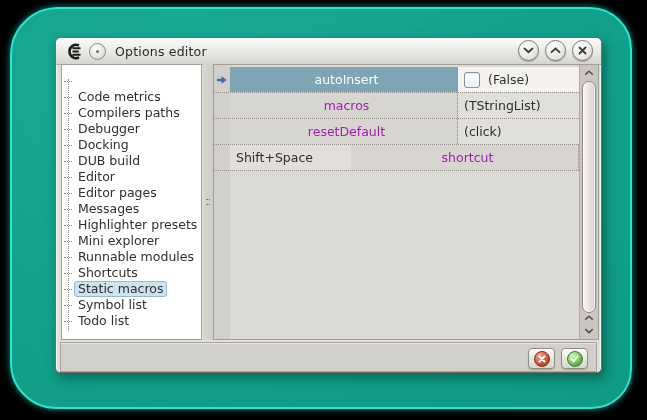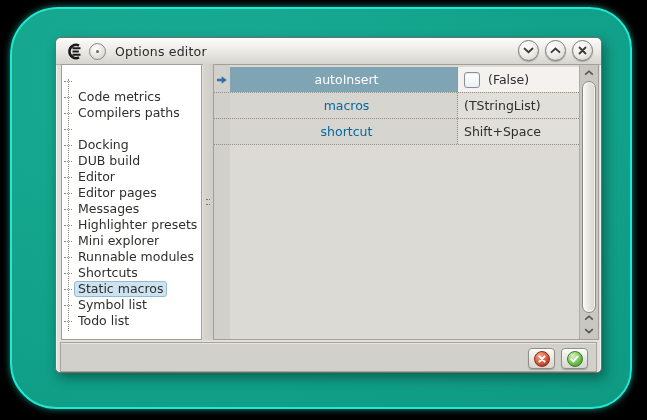--- a/index.html
+++ b/index.html
@@ -76,21 +76,21 @@
     background:#dcdad4;border:1px solid #a19f97;box-sizing:border-box;text-align:center;
   }
   .gutter-col{position:absolute;left:0;top:0;bottom:0;width:16px;background:#d2d0ca;}
   .rows{position:absolute;left:0;top:2px;right:19px;}
   .grow{display:flex;height:26px;box-sizing:border-box;border-bottom:1px dotted #8f8d85;position:relative;}
   .gcell{display:block;box-sizing:border-box;}
   .grow .gutter{width:16px;flex:0 0 auto;position:relative;}
   .grow .arrow{display:none;position:absolute;left:2px;top:7px;}
   .grow.selected .arrow{display:block;}
   .grow .name{
-    width:228px;flex:0 0 auto;background:#d7d5cf;color:#0369a1;
+    width:228px;flex:0 0 auto;background:#d7d5cf;color:#a21caf;
     border-right:1px dotted #8f8d85;padding-left:6px;line-height:25px;
     overflow:hidden;white-space:nowrap;
   }
   .grow .value{flex:1;background:#e1dfd9;padding-left:6px;line-height:25px;display:flex;align-items:center;white-space:nowrap;}
   .grow.selected .name{background:#7fa4b4;color:#fff;}
   .grow.selected .value{background:#f3f2ef;}
   .checkbox{
     width:14px;height:14px;border-radius:3px;flex:0 0 auto;
     border:1px solid #83929b;margin-right:8px;
     background:linear-gradient(#ffffff,#eef1f3);
@@ -185,20 +185,21 @@
         <div class="side-item">
     <span class="stub"></span>
     <span class="label">Code metrics</span>
   </div>
         <div class="side-item">
     <span class="stub"></span>
     <span class="label">Compilers paths</span>
   </div>
         <div class="side-item">
     <span class="stub"></span>
+    <span class="label">Debugger</span>
   </div>
         <div class="side-item">
     <span class="stub"></span>
     <span class="label">Docking</span>
   </div>
         <div class="side-item">
     <span class="stub"></span>
     <span class="label">DUB build</span>
   </div>
         <div class="side-item">
@@ -270,25 +271,35 @@
     <span class="gcell name">macros</span>
     <span class="gcell value">
 
       <span>(TStringList)</span>
     </span>
   </div>
         <div class="grow">
     <span class="gcell gutter">
       
     </span>
+    <span class="gcell name">resetDefault</span>
+    <span class="gcell value">
+
+      <span>(click)</span>
+    </span>
+  </div>
+        <div class="grow">
+    <span class="gcell gutter">
+      
+    </span>
+    <span class="gcell value">
+
+      <span>Shift+Space</span>
+    </span>
     <span class="gcell name">shortcut</span>
-    <span class="gcell value">
-
-      <span>Shift+Space</span>
-    </span>
   </div>
       </div>
     <div class="vscroll">
       <button class="sbtn top">
         <svg width="10" height="6" viewBox="0 0 10 6">
           <polyline points="1.2,4.6 5,1.2 8.8,4.6" fill="none" stroke="#55534e" stroke-width="1.6"></polyline>
         </svg>
       </button>
       <div class="thumb"></div>
       <button class="sbtn up2">

